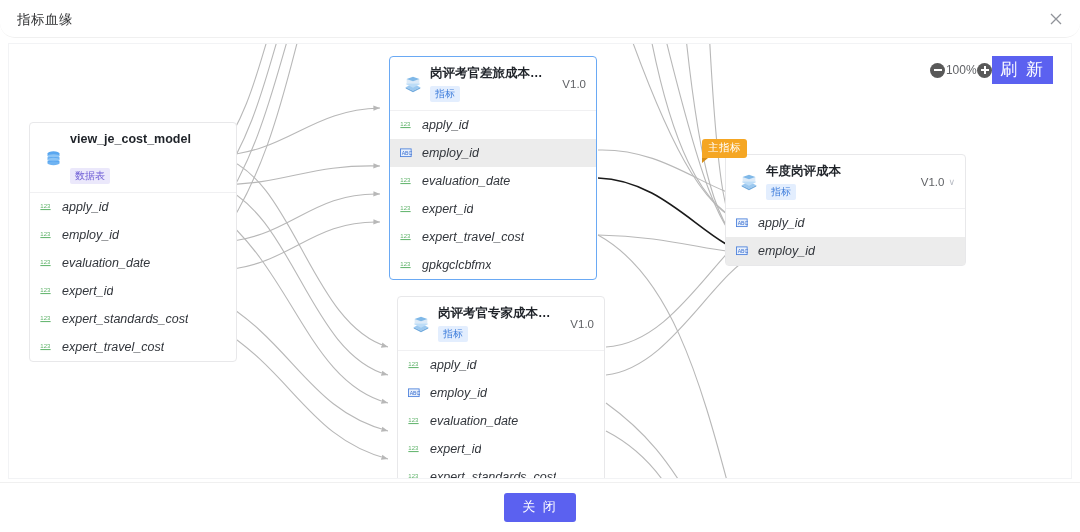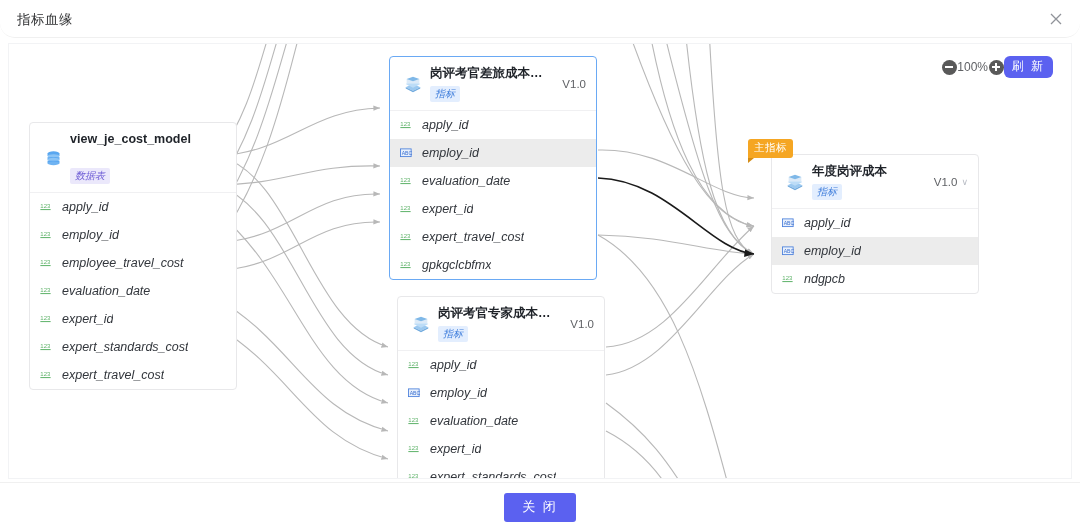--- a/index.html
+++ b/index.html
@@ -67,23 +67,23 @@
   }
   .circ-btn.plus::after {
     content:""; position:absolute;
     width: 1.6px; height: 8px; background:#fff;
   }
   .zoom-level {
     font-size: 12px; color: #606266; min-width: 32px; text-align:center;
   }
   .refresh-btn {
     background: #5b61f0; color:#fff;
-    font-size: 12px;
+    font-size: 17px;
     padding: 3px 8px 4px;
-    border-radius: 6px;
+    border-radius: 0;
     letter-spacing: 2px;
     cursor: pointer;
     line-height: 1.25;
   }
 
   
   .node {
     position: absolute;
     background: #fff;
     border: 1px solid #e8e8ea;
@@ -100,21 +100,21 @@
   .node-icon { width: 26px; flex: 0 0 26px; display:flex; align-items:center; justify-content:center; }
   .node-titles { flex: 1 1 auto; min-width:0; padding-left: 4px; }
   .node-name {
     font-size: 12.5px; color: #1f2329; font-weight: bold;
     white-space: nowrap; overflow:hidden; text-overflow: ellipsis;
     line-height: 1.25;
   }
   .badge {
     display: inline-block; margin-top: 4px;
     font-size: 10px; line-height: 1.45;
-    padding: 1px 5px; border-radius: 2px; font-style: italic;
+    padding: 1px 5px; border-radius: 2px;
   }
   .badge.table { background:#ebe8fb; color:#6f5ed6;margin-top:20px; }
   .badge.metric { background:#e3eefe; color:#3e7ddb; }
   .node-version {
     font-size: 11.5px; color: #606266;
     white-space: nowrap; margin-left: 16px;
     display:flex; align-items:center; gap:4px;
   }
   .chev { color:#b8bcc4; font-size:9px; line-height:1; }
 
@@ -271,29 +271,20 @@
             </span>
             <span class="ftxt">employ_id</span>
           </div>
           <div class="field-row">
             <span class="fi">
               <svg width="12" height="12" viewBox="0 0 14 14" aria-hidden="true">
     <text x="0.4" y="8" font-family="Liberation Sans, sans-serif" font-size="7" fill="#62b46d">123</text>
     <rect x="0.4" y="9.4" width="12" height="1.2" fill="#62b46d"></rect>
   </svg>
             </span>
-            <span class="ftxt">employee_travel_cost</span>
-          </div>
-          <div class="field-row">
-            <span class="fi">
-              <svg width="12" height="12" viewBox="0 0 14 14" aria-hidden="true">
-    <text x="0.4" y="8" font-family="Liberation Sans, sans-serif" font-size="7" fill="#62b46d">123</text>
-    <rect x="0.4" y="9.4" width="12" height="1.2" fill="#62b46d"></rect>
-  </svg>
-            </span>
             <span class="ftxt">evaluation_date</span>
           </div>
           <div class="field-row">
             <span class="fi">
               <svg width="12" height="12" viewBox="0 0 14 14" aria-hidden="true">
     <text x="0.4" y="8" font-family="Liberation Sans, sans-serif" font-size="7" fill="#62b46d">123</text>
     <rect x="0.4" y="9.4" width="12" height="1.2" fill="#62b46d"></rect>
   </svg>
             </span>
             <span class="ftxt">expert_id</span>
@@ -443,21 +434,21 @@
           <div class="field-row">
             <span class="fi">
               <svg width="12" height="12" viewBox="0 0 14 14" aria-hidden="true">
     <text x="0.4" y="8" font-family="Liberation Sans, sans-serif" font-size="7" fill="#62b46d">123</text>
     <rect x="0.4" y="9.4" width="12" height="1.2" fill="#62b46d"></rect>
   </svg>
             </span>
             <span class="ftxt">expert_standards_cost</span>
           </div>
         </div>
-        <div class="node" style="left: 762px; top: 110px; width: 208px;">
+        <div class="node" style="left: 716px; top: 110px; width: 241px;">
           <div class="node-head">
             <div class="ribbon">主指标</div>
             <span class="node-icon">
               <svg width="20" height="19" viewBox="0 0 22 20" aria-hidden="true">
     <path d="M3 13 L11 9 L19 13 L11 17 z" fill="#9cc9f0"></path>
     <path d="M3 9.5 L11 5.5 L19 9.5 L11 13.5 z" fill="#bcdcf7"></path>
     <path d="M4 4 L18 4 L18 9 L4 9 z" fill="#dceaf8"></path>
     <path d="M4 4 L11 1.5 L18 4 L11 6.5 z" fill="#7fb8e8"></path>
     <path d="M3 13 L3 14.5 L11 18.5 L19 14.5 L19 13 L11 17 z" fill="#6fa9dd"></path>
   </svg>
@@ -479,29 +470,20 @@
           </div>
           <div class="field-row hl">
             <span class="fi">
               <svg width="12" height="12" viewBox="0 0 14 14" aria-hidden="true">
     <rect x="0.6" y="2.2" width="12.4" height="9" fill="#e8f0fc" stroke="#4a7fdb" stroke-width="1"></rect>
     <text x="1.9" y="8.9" font-family="Liberation Sans, sans-serif" font-size="6" fill="#3a6fd0">ABC</text>
   </svg>
             </span>
             <span class="ftxt">employ_id</span>
           </div>
-          <div class="field-row">
-            <span class="fi">
-              <svg width="12" height="12" viewBox="0 0 14 14" aria-hidden="true">
-    <text x="0.4" y="8" font-family="Liberation Sans, sans-serif" font-size="7" fill="#62b46d">123</text>
-    <rect x="0.4" y="9.4" width="12" height="1.2" fill="#62b46d"></rect>
-  </svg>
-            </span>
-            <span class="ftxt">ndgpcb</span>
-          </div>
         </div>
       </div>
   </div>
 
   <div class="modal-footer">
     <div class="close-btn">关 闭</div>
   </div>
 
 </div>
 

